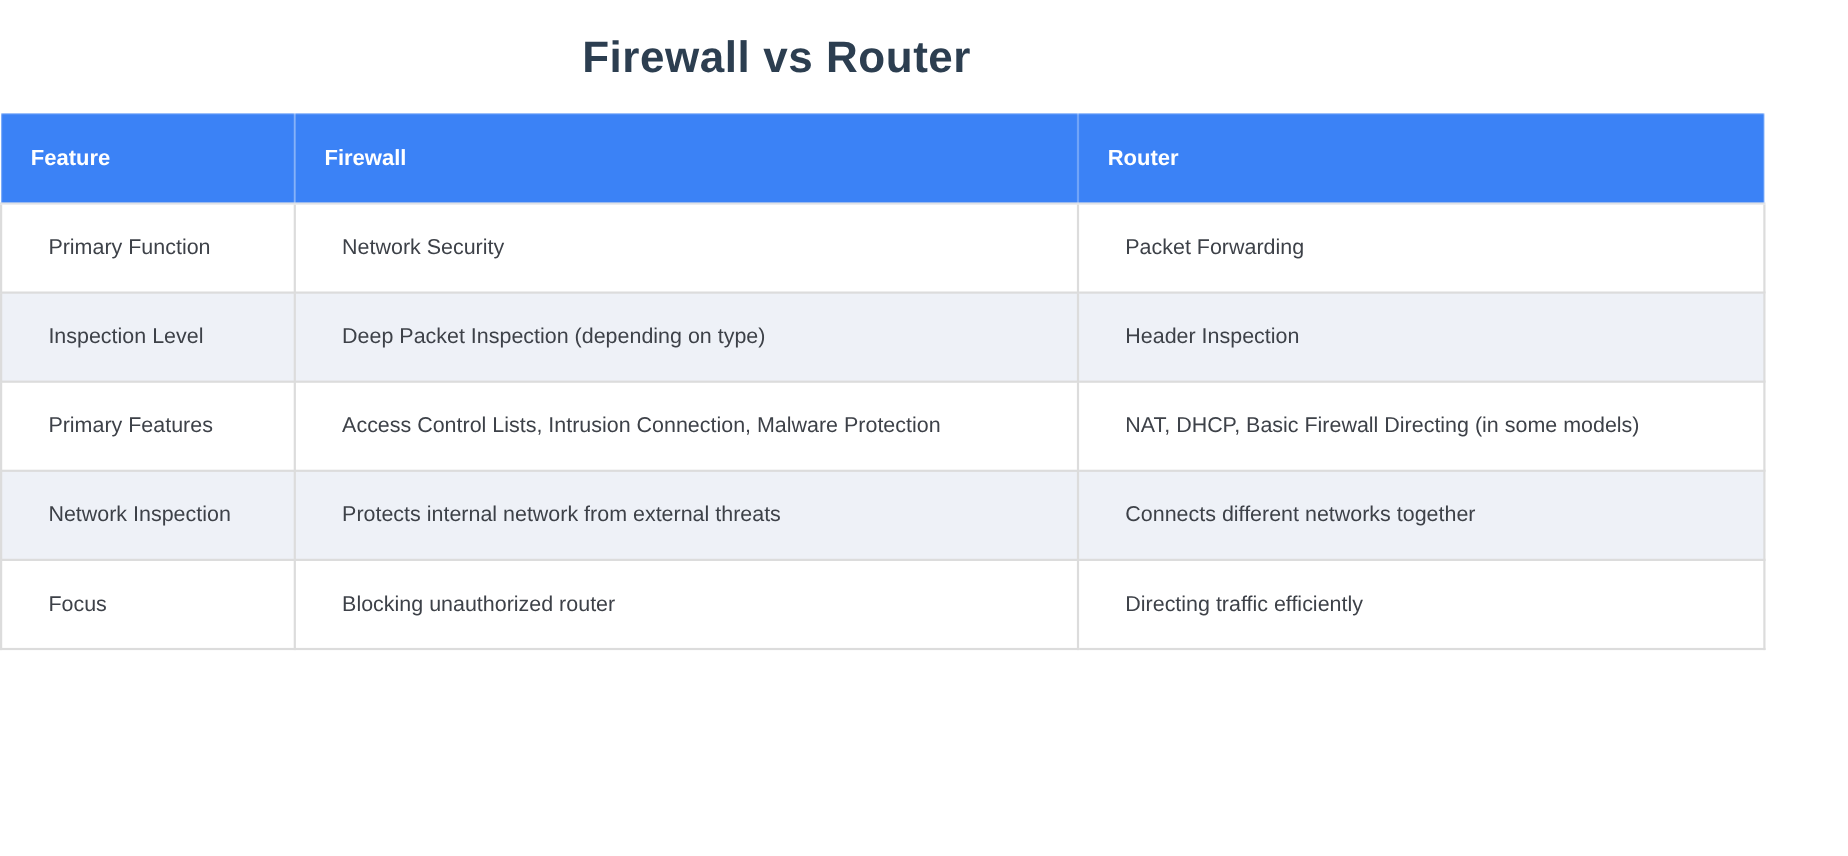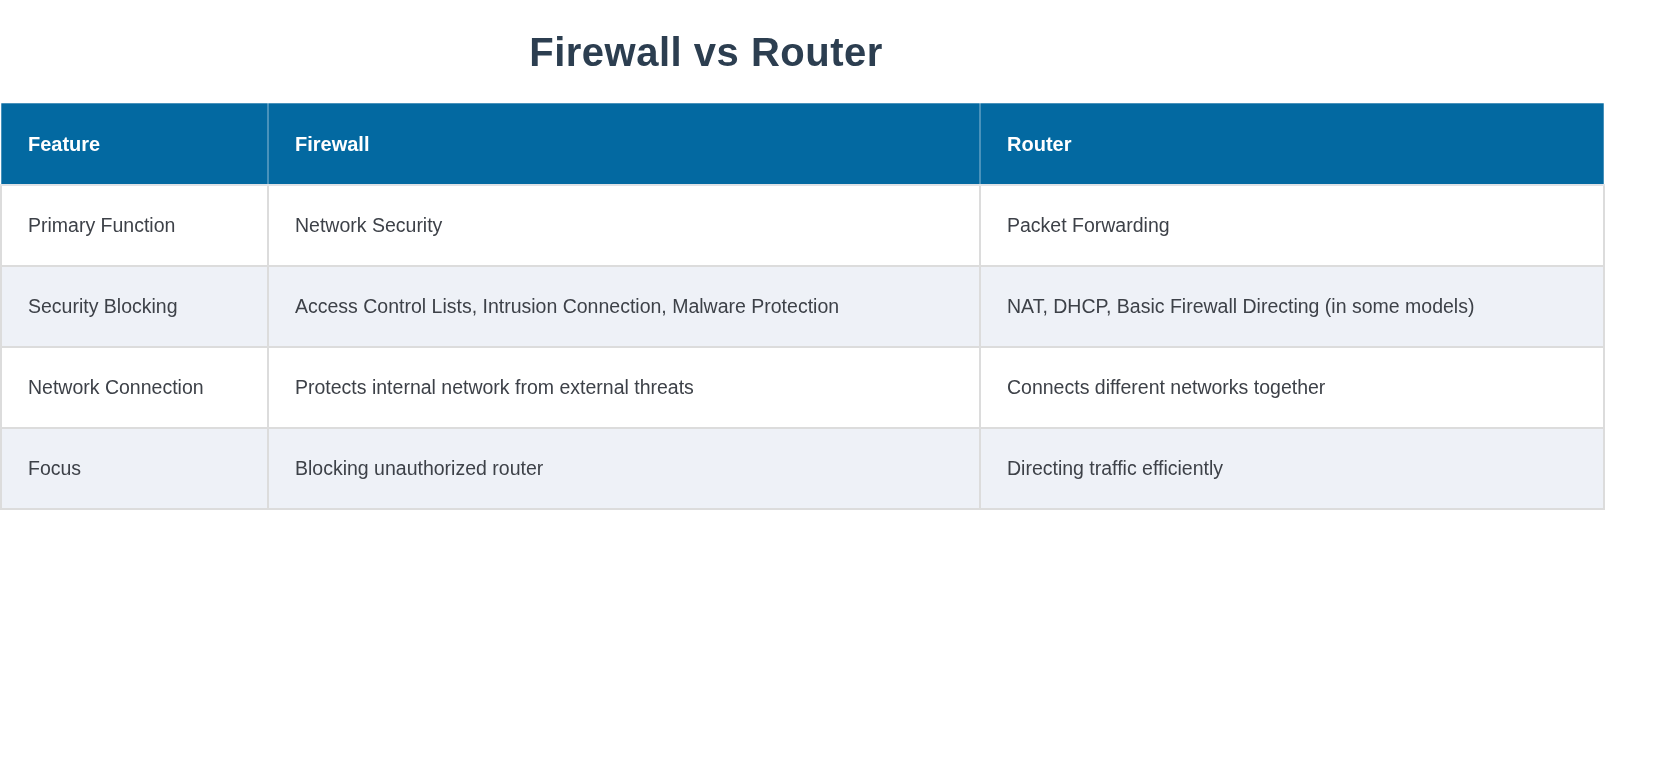--- a/index.html
+++ b/index.html
@@ -30,36 +30,36 @@
   }
   .cmp-table {
     width: 1603px;
     margin: 28px auto 0 auto;
     border-collapse: collapse;
     table-layout: fixed;
     font-size: 19.5px;
     color: #3d4148;
   }
   .cmp-table th {
-    background: #0369a1;
+    background: #3b82f6;
     color: #ffffff;
     font-weight: 700;
     font-size: 20px;
     text-align: left;
     vertical-align: middle;
     padding: 28px 26px;
     line-height: 24px;
     border: 2px solid rgba(255,255,255,0.28);
     border-bottom: 2px solid #dfe2e6;
   }
   .cmp-table td {
     background: #ffffff;
     text-align: left;
     vertical-align: middle;
-    padding: 24px 26px;
+    padding: 24px 42px;
     line-height: 31px;
     border: 2px solid #dcdcdc;
   }
   .cmp-table tbody tr:nth-child(even) td {
     background: #eef1f7;
   }
   .col-feature  { width: 267px; }
   .col-firewall { width: 712px; }
   .col-router   { width: 624px; }
 </style>
@@ -82,26 +82,31 @@
         <th>Router</th>
       </tr>
     </thead>
     <tbody>
       <tr>
         <td>Primary Function</td>
         <td>Network Security</td>
         <td>Packet Forwarding</td>
       </tr>
       <tr>
-        <td>Security Blocking</td>
+        <td>Inspection Level</td>
+        <td>Deep Packet Inspection (depending on type)</td>
+        <td>Header Inspection</td>
+      </tr>
+      <tr>
+        <td>Primary Features</td>
         <td>Access Control Lists, Intrusion Connection, Malware Protection</td>
         <td>NAT, DHCP, Basic Firewall Directing (in some models)</td>
       </tr>
       <tr>
-        <td>Network Connection</td>
+        <td>Network Inspection</td>
         <td>Protects internal network from external threats</td>
         <td>Connects different networks together</td>
       </tr>
       <tr>
         <td>Focus</td>
         <td>Blocking unauthorized router</td>
         <td>Directing traffic efficiently</td>
       </tr>
     </tbody>
   </table>

